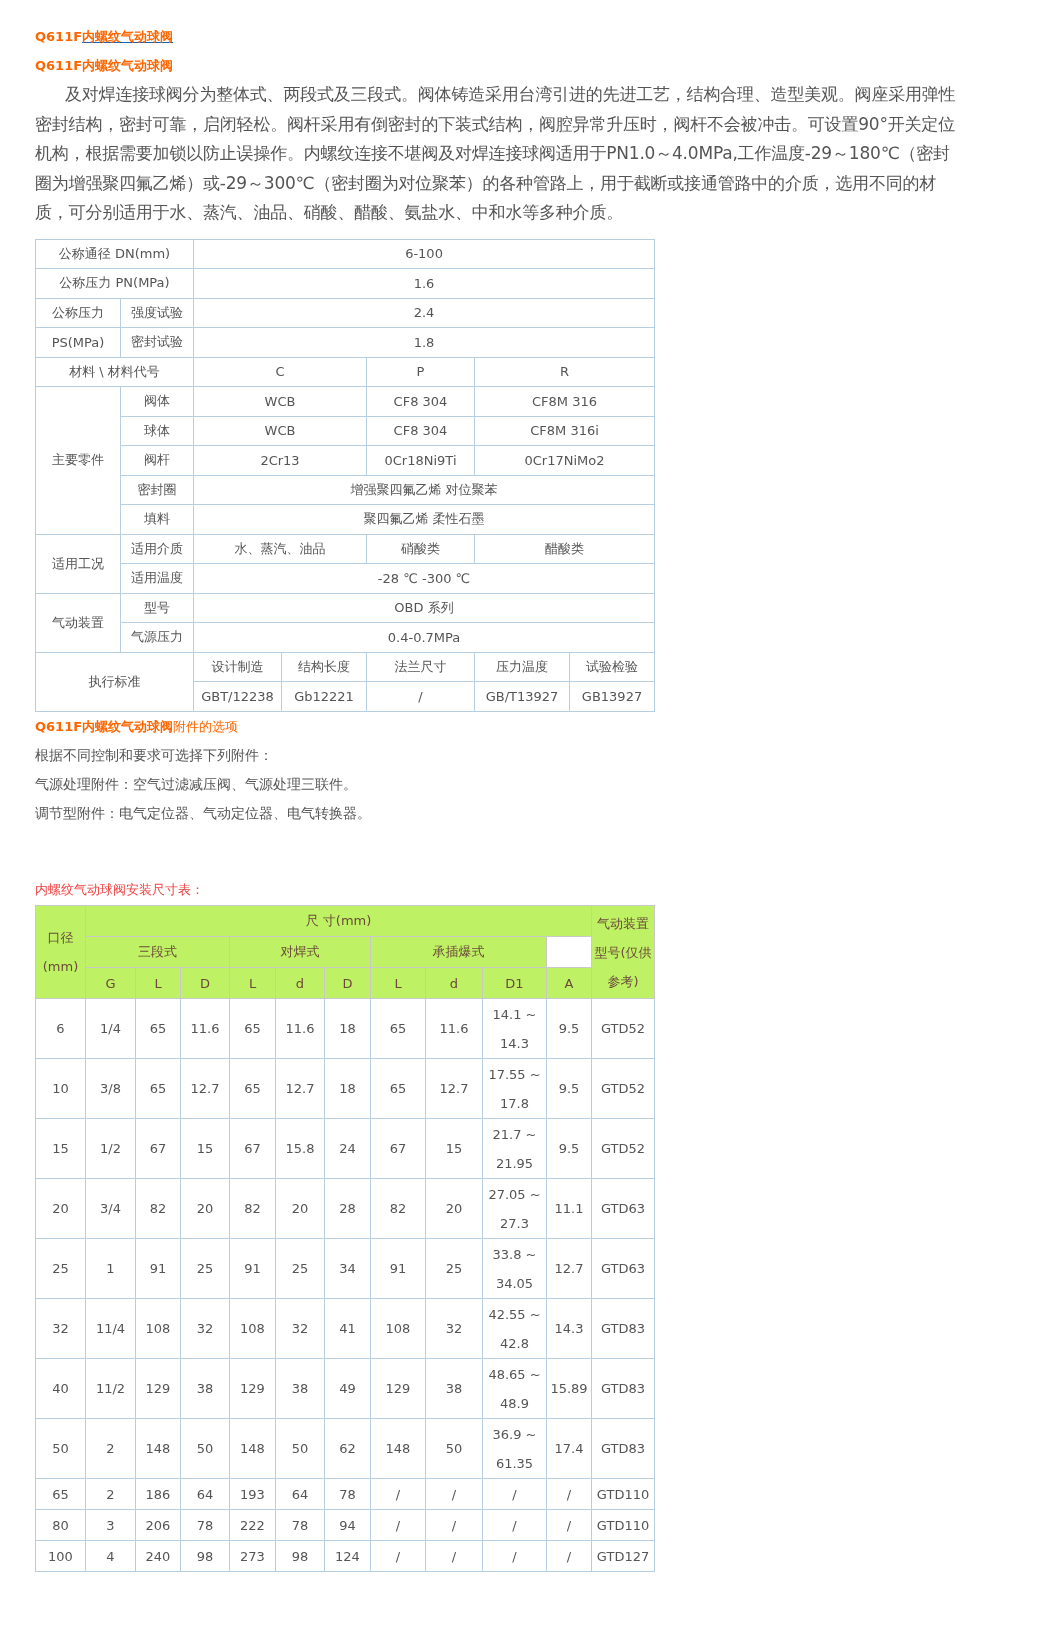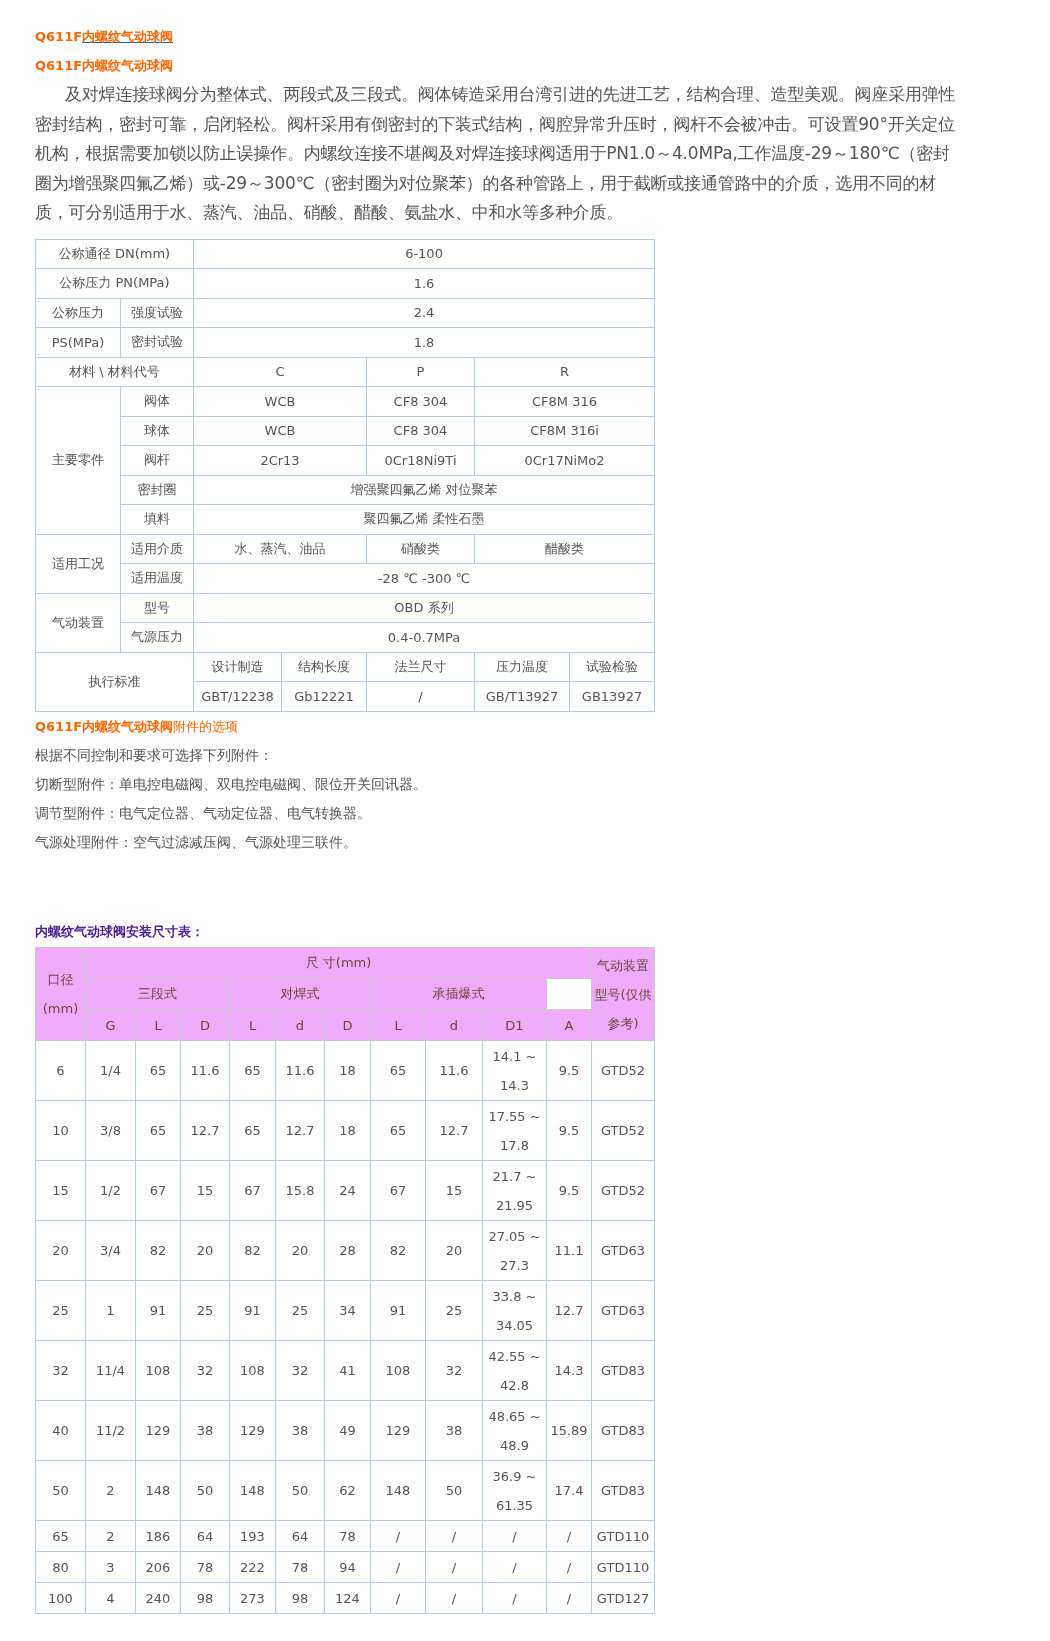--- a/index.html
+++ b/index.html
@@ -9,23 +9,23 @@
   .h-title { color: #ff6600; font-weight: bold; font-size: 13px; line-height: 29px; height: 29px; }
   .h-title .link { text-decoration: underline; text-decoration-color: #1a5fb4; }
   .intro { font-size: 17px; line-height: 29.5px; margin: 0; text-indent: 30px; color: #555555; letter-spacing: -0.2px; }
   table { border-collapse: collapse; table-layout: fixed; }
   td { border: 1px solid #b7cde0; text-align: center; vertical-align: middle; font-size: 13px; color: #555555; padding: 0; }
   .spec-table { width: 619px; margin-top: 11px; }
   .spec-table td { height: 28.5px; }
   .sub-title { color: #ff6600; font-size: 13px; line-height: 29px; margin-top: 0px; }
   .sub-title b { font-weight: bold; }
   .para { font-size: 14px; line-height: 29.2px; margin: 0; color: #555555; }
-  .dim-title { color: #4c1d95; font-weight: bold; font-size: 13px; margin-top: 65px; line-height: 20px; height: 20px; }
+  .dim-title { color: #ef4444; font-weight: normal; font-size: 13px; margin-top: 52px; line-height: 20px; height: 20px; }
   .dim-table { width: 619px; margin-top: 5px; }
-  .dim-table .hd td { background: #f0abfc; color: #6b4a3a; height: 30px; border-color: #c9c9c9; }
+  .dim-table .hd td { background: #bef264; color: #6b4a3a; height: 30px; border-color: #c9c9c9; }
   .dim-table td.blank { background: #ffffff; }
   .dim-table .tall td { height: 59px; }
   .dim-table .short td { height: 30px; }
   .d1 { line-height: 29px; display: block; }
 </style>
 </head>
 <body>
 
 <div class="page">
 
@@ -133,23 +133,22 @@
       <td>GB/T13927</td>
       <td>GB13927</td>
     </tr>
   </tbody>
     </table>
 
   <div class="sub-title">
     <b>Q611F内螺纹气动球阀</b><span>附件的选项</span>
   </div>
   <p class="para">根据不同控制和要求可选择下列附件：</p>
-  <p class="para">切断型附件：单电控电磁阀、双电控电磁阀、限位开关回讯器。</p>
+  <p class="para">气源处理附件：空气过滤减压阀、气源处理三联件。</p>
   <p class="para">调节型附件：电气定位器、气动定位器、电气转换器。</p>
-  <p class="para">气源处理附件：空气过滤减压阀、气源处理三联件。</p>
 
   <div class="dim-title">内螺纹气动球阀安装尺寸表：</div>
 
   <table class="dim-table">
     <colgroup>
       <col style="width:50px">
         <col style="width:50px">
         <col style="width:45px">
         <col style="width:49px">
         <col style="width:46px">

